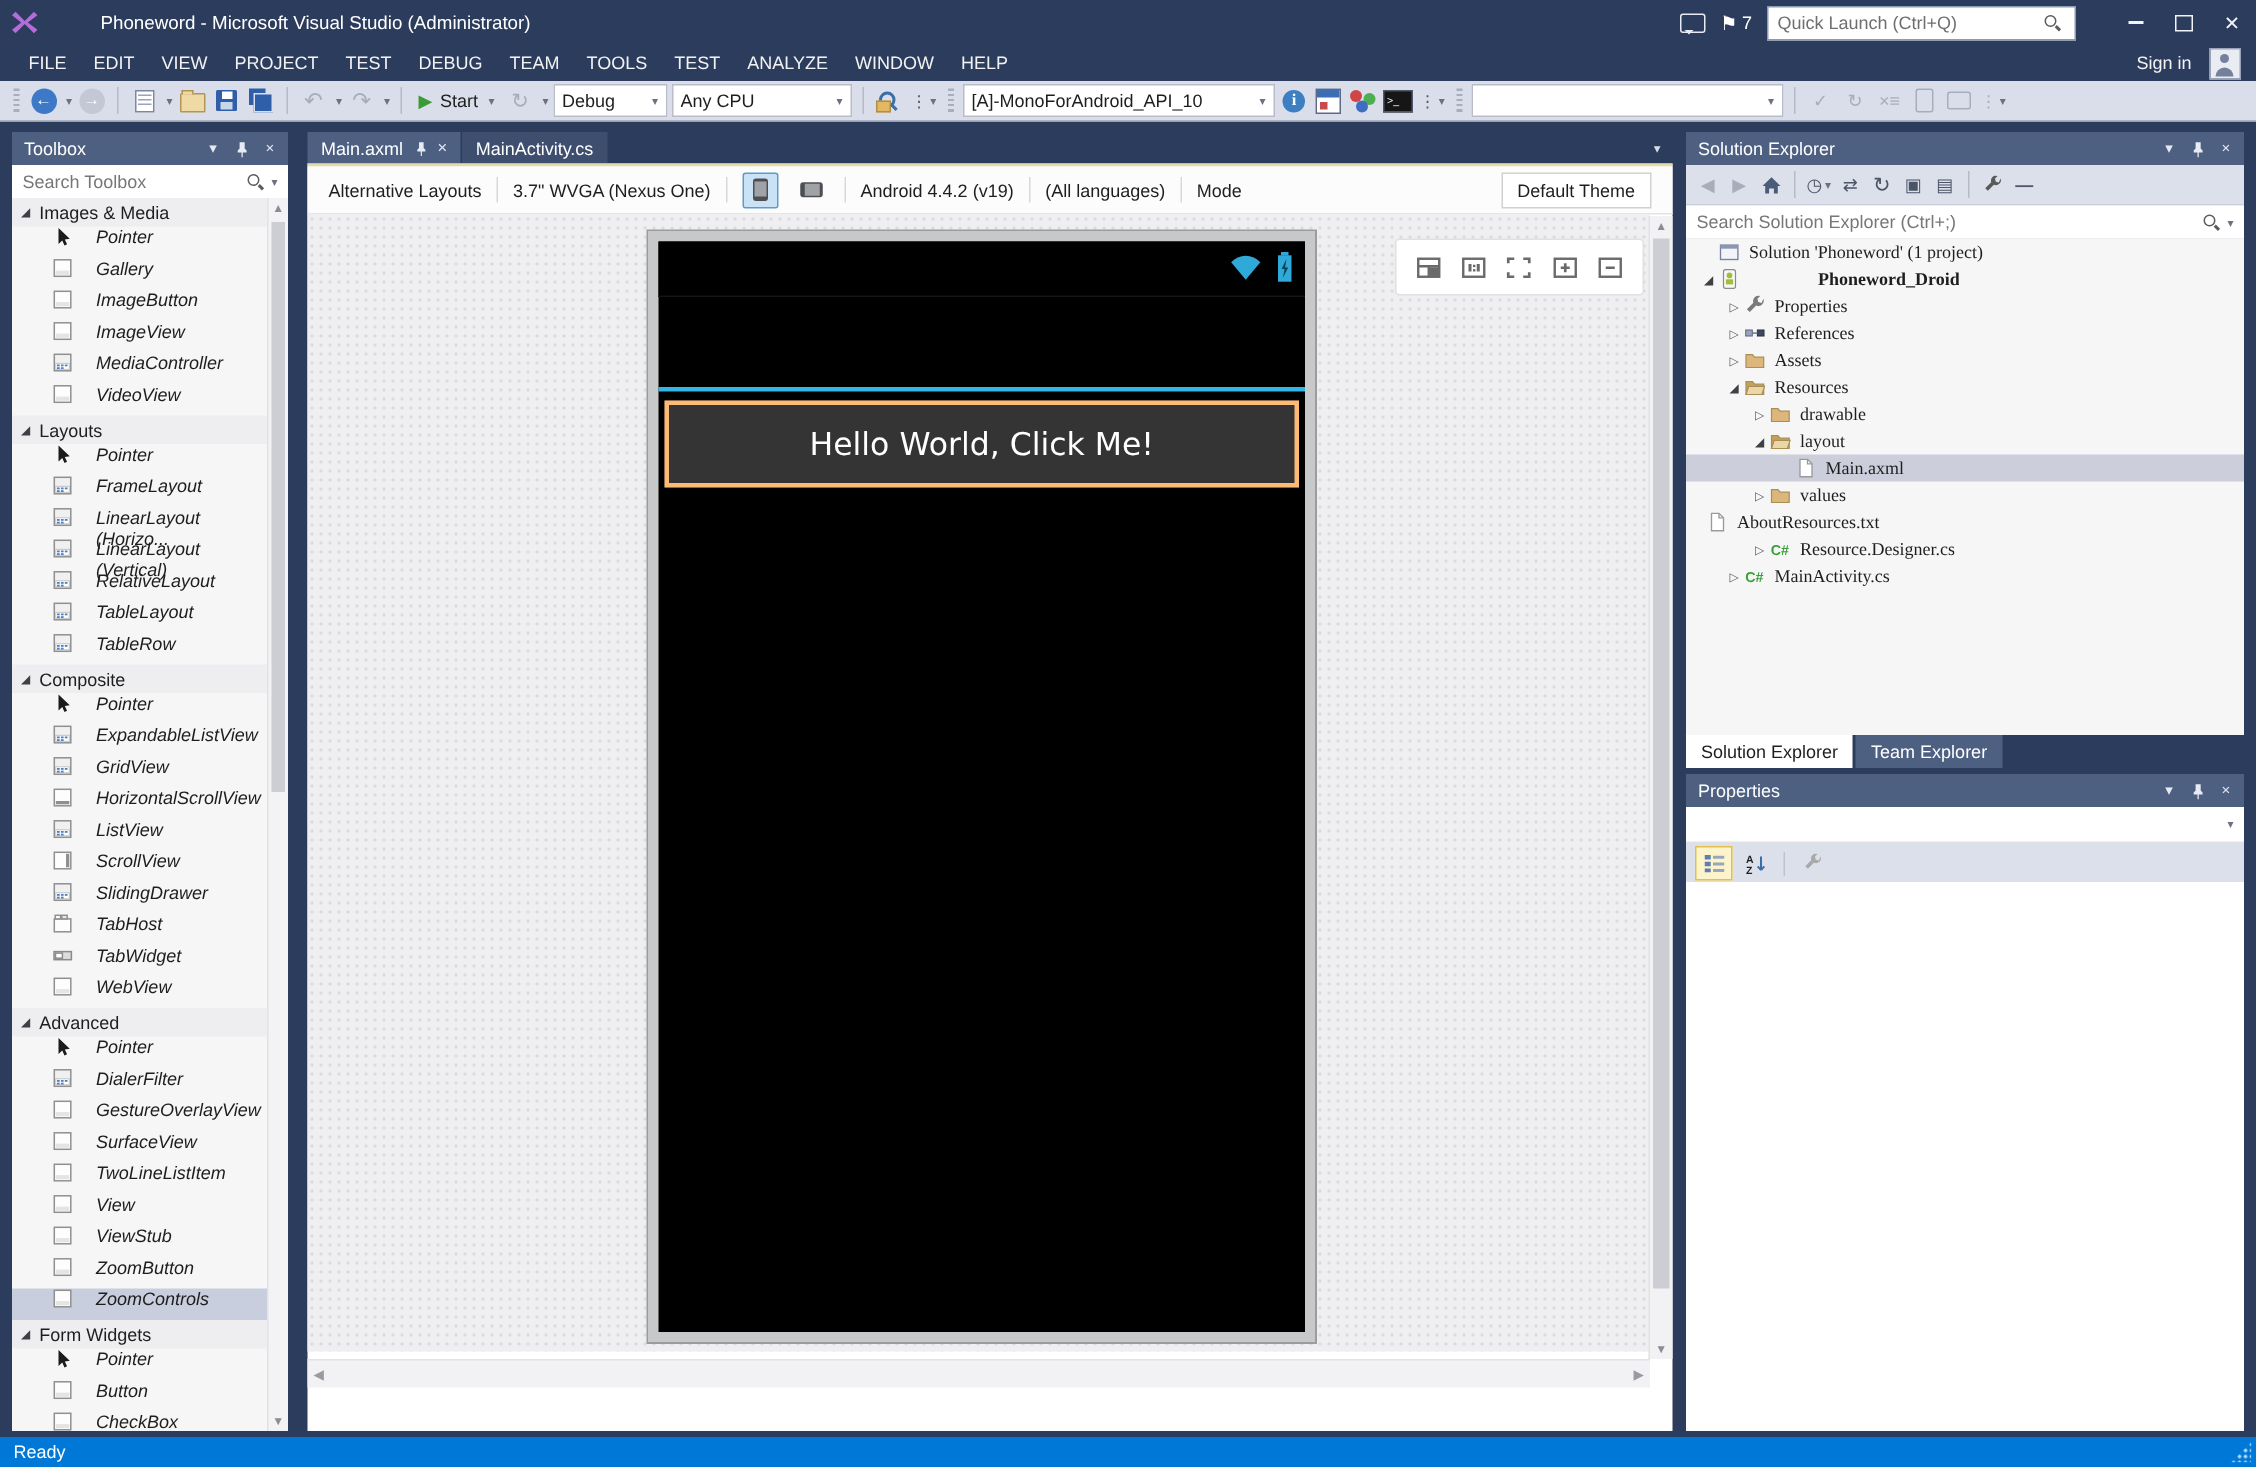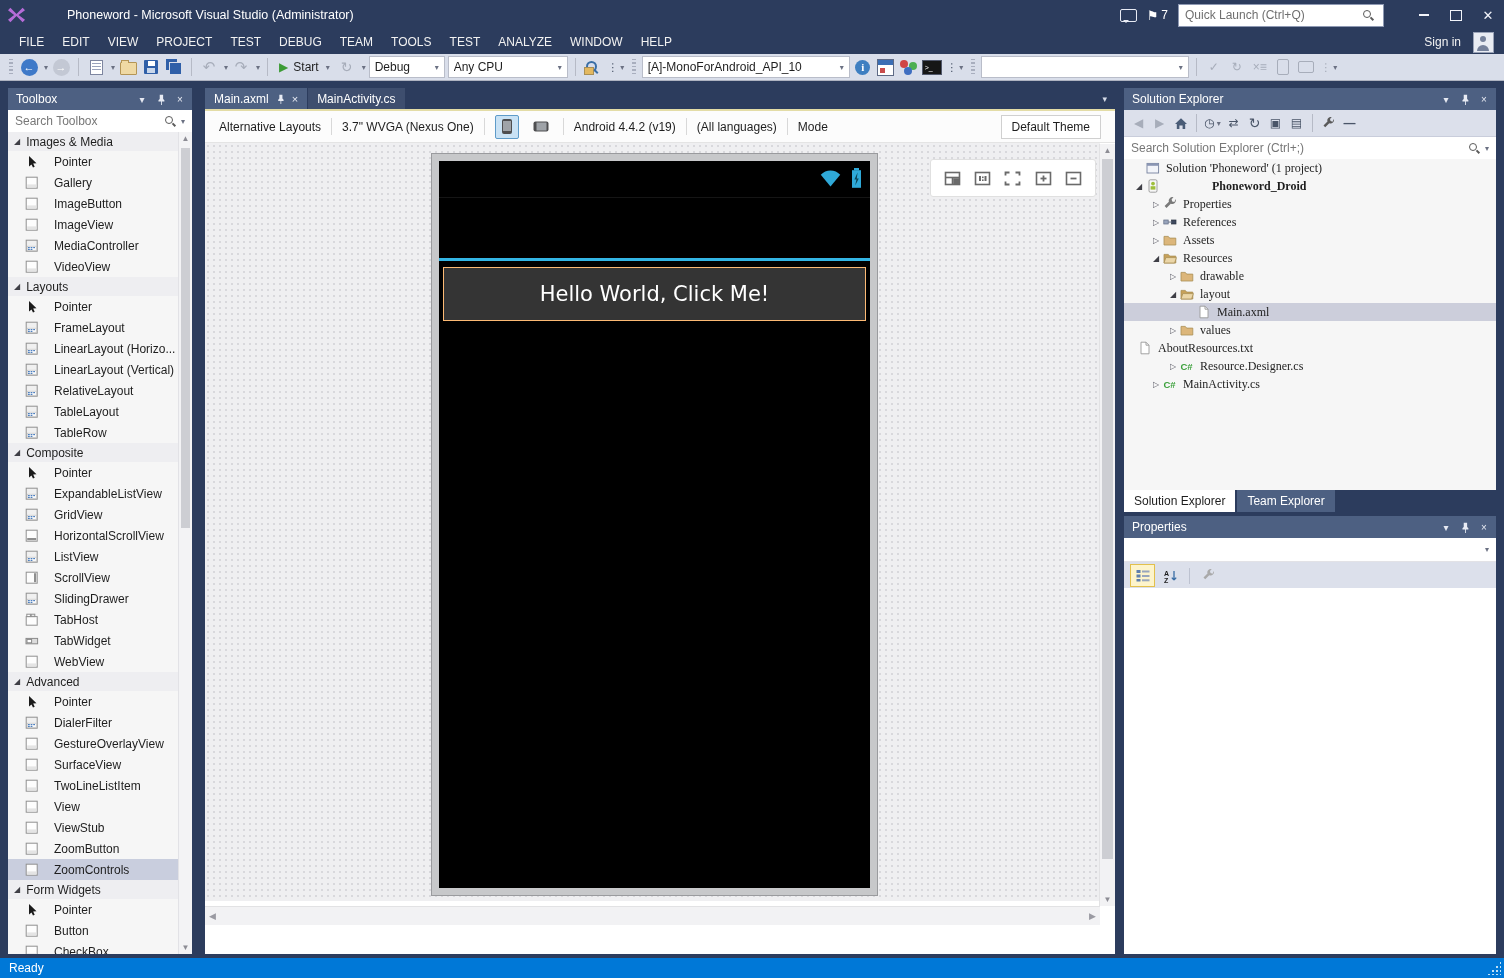--- a/index.html
+++ b/index.html
@@ -75,21 +75,21 @@
   .searchrow{height:22px;background:#FFF;border-bottom:1px solid #CCCEDB;display:flex;align-items:center;padding:0 7px;color:#777;}
   .searchrow .stext{flex:1;}
   .smag{width:11px;height:11px;position:relative;margin-right:3px;}
   .smag::before{content:"";position:absolute;top:0;left:0;width:6px;height:6px;border:1.5px solid #5B5B5B;border-radius:50%;}
   .smag::after{content:"";position:absolute;width:1.5px;height:4px;background:#5B5B5B;transform:rotate(-45deg);left:8px;top:7px;}
   
   #toolbox{left:8px;top:88px;width:184px;bottom:24px;}
   .tbx-list{position:absolute;top:44px;left:0;right:13px;bottom:0;overflow:hidden;background:#F6F6F6;}
   .tbx-cat{height:19px;display:flex;align-items:center;background:#EEEEF1;padding-left:6px;gap:6px;color:#1E1E1E;}
   .tbx-cat .catarrow{color:#3F3F46;font-size:8px;}
-  .tbx-item{height:21px;display:flex;align-items:center;padding-left:17px;gap:15px;}
+  .tbx-item{height:21px;display:flex;padding-left:27px;gap:15px;font-style:italic;}
   .tbx-item.selected{background:#C9CEDE;}
   .tbx-item svg{flex:0 0 auto;}
   .tbx-scroll{position:absolute;top:44px;right:0;bottom:0;width:13px;background:#F3F3F5;border-left:1px solid #E2E2E6;}
   .sarrow{position:absolute;left:0;right:0;height:13px;color:#8C8C94;font-size:8px;display:flex;align-items:center;justify-content:center;}
   .tbx-thumb{position:absolute;left:2px;right:2px;top:16px;height:380px;background:#CDCED3;}
   
   #editor{left:205px;top:88px;width:910px;bottom:24px;}
   .tabstrip{position:absolute;top:0;left:0;right:0;height:21px;display:flex;color:#FFF;background:transparent;align-items:stretch;}
   .dtab{padding:0 9px;display:flex;align-items:center;gap:7px;}
   .dtab.active{background:#4D6082;}
@@ -106,21 +106,21 @@
   .phone-glyph::before{content:"";position:absolute;inset:2px 1px 3px 1px;background:#9FA3A8;}
   .phone-glyph.land{transform:rotate(90deg);}
   .themebtn{margin-left:auto;border:1px solid #D0D0D0;background:#FFF;padding:4px 10px;}
   .surface{position:absolute;top:32px;left:0;right:15px;bottom:53px;background:#EFEFF1;background-image:radial-gradient(#D8D8DC 0.9px,transparent 1px);background-size:6px 6px;overflow:hidden;}
   .zoombox{position:absolute;left:725px;top:16px;width:152px;height:36px;background:#FFF;border:1px solid #E0E0E0;border-radius:3px;display:flex;align-items:center;justify-content:space-around;padding:0 6px;}
   .zico{display:flex;align-items:center;justify-content:center;}
   
   .phone{position:absolute;left:227px;top:11px;width:431px;height:727px;background:#000;border:7px solid #C7C8CA;outline:1px solid #9A9B9E;}
   .p-status{position:absolute;top:0;left:0;right:0;height:36px;background:#000;border-bottom:1px solid #151515;display:flex;align-items:center;justify-content:flex-end;gap:7px;padding-right:7px;}
   .holo-line{position:absolute;top:97px;left:0;right:0;height:3px;background:#33B5E5;}
-  .android-btn{position:absolute;top:106px;left:4px;right:4px;height:52px;background:#343434;border:1px solid #fdba74;color:#FFF;display:flex;align-items:center;justify-content:center;font-size:21px;font-family:"DejaVu Sans",sans-serif;}
+  .android-btn{position:absolute;top:106px;left:4px;right:4px;height:52px;background:#343434;border:3px solid #fdba74;color:#FFF;display:flex;align-items:center;justify-content:center;font-size:21px;font-family:"DejaVu Sans",sans-serif;}
   
   .vscroll{position:absolute;top:33px;right:0;width:15px;height:762px;background:#F2F2F4;border-left:1px solid #E2E2E4;}
   .vthumb{position:absolute;left:2px;right:2px;top:15px;height:700px;background:#CDCED3;}
   .hscroll{position:absolute;left:0;right:15px;top:795px;height:18px;background:#F2F2F4;border-top:1px solid #E2E2E4;display:flex;align-items:center;justify-content:space-between;padding:0 4px;color:#9A9AA2;font-size:9px;}
   .designer-tabs{position:absolute;left:0;right:0;top:813px;height:26px;background:#FFF;display:flex;align-items:center;padding-left:9px;gap:3px;}
   .vtab{padding:4px 9px;}
   .vtab.active{background:#FFF;color:#1E1E1E;}
   .vtab.inactive{background:linear-gradient(#F5F5F5,#E9E9E9);border:1px solid #9C9C9C;padding:3px 10px;}
   
   #solution-explorer{left:1124px;top:88px;width:372px;height:402px;}

